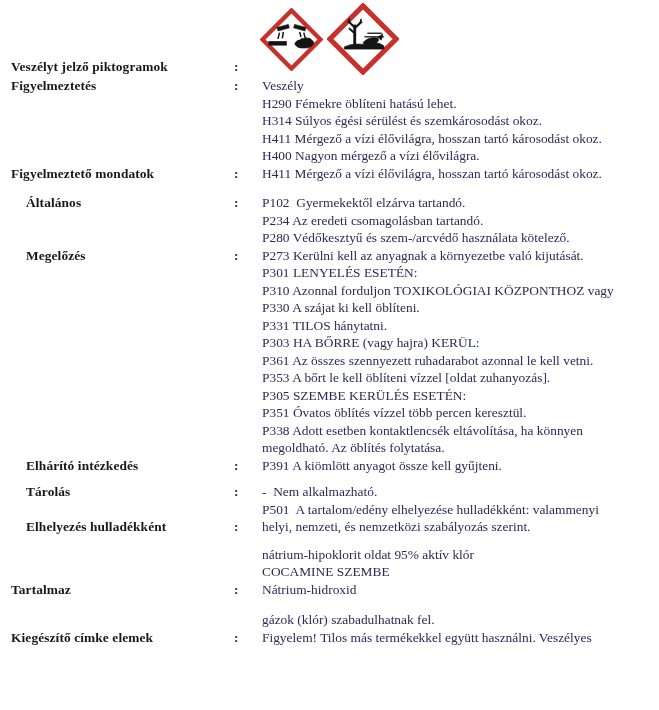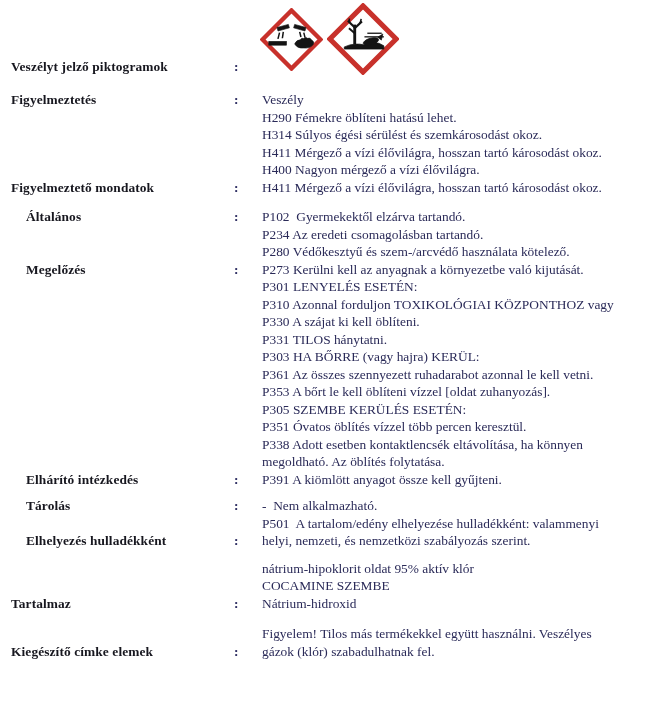--- a/index.html
+++ b/index.html
@@ -92,21 +92,21 @@
                 <line x1="56" y1="42" x2="76" y2="42" stroke-width="1.8"></line>
                 <path d="M24 64 L79 64 L79 59.5 Q66 50.5 53 58.5 Q38 54.5 24 61 Z" stroke-width="1"></path>
                 <ellipse cx="61" cy="53.5" rx="11" ry="4.6" transform="rotate(-16 61 53.5)" stroke-width="1"></ellipse>
                 <polygon points="70.5,47.5 77.5,43 75.5,51.5" stroke-width="1"></polygon>
               </g>
             </svg>
           </span>
         </div>
       </div>
     </div>
-    <div class="row" style="margin-top: 16px;">
+    <div class="row" style="margin-top: 2px;">
       <div class="label-cell">Figyelmeztetés</div>
       <div class="colon-cell">:</div>
       <div class="content-cell">
         <div class="line">Veszély</div>
       </div>
     </div>
     <div class="row">
       <div class="label-cell">Figyelmeztető mondatok</div>
       <div class="colon-cell">:</div>
       <div class="content-cell">
@@ -172,17 +172,17 @@
       <div class="content-cell">
         <div class="line">nátrium-hipoklorit oldat 95% aktív klór</div>
         <div class="line">COCAMINE SZEMBE</div>
         <div class="line">Nátrium-hidroxid</div>
       </div>
     </div>
     <div class="row" style="margin-top: 13px;">
       <div class="label-cell">Kiegészítő címke elemek</div>
       <div class="colon-cell">:</div>
       <div class="content-cell">
+        <div class="line">gázok (klór) szabadulhatnak fel.</div>
         <div class="line">Figyelem! Tilos más termékekkel együtt használni. Veszélyes</div>
-        <div class="line">gázok (klór) szabadulhatnak fel.</div>
       </div>
     </div>
   </div>
 
 </body></html>

